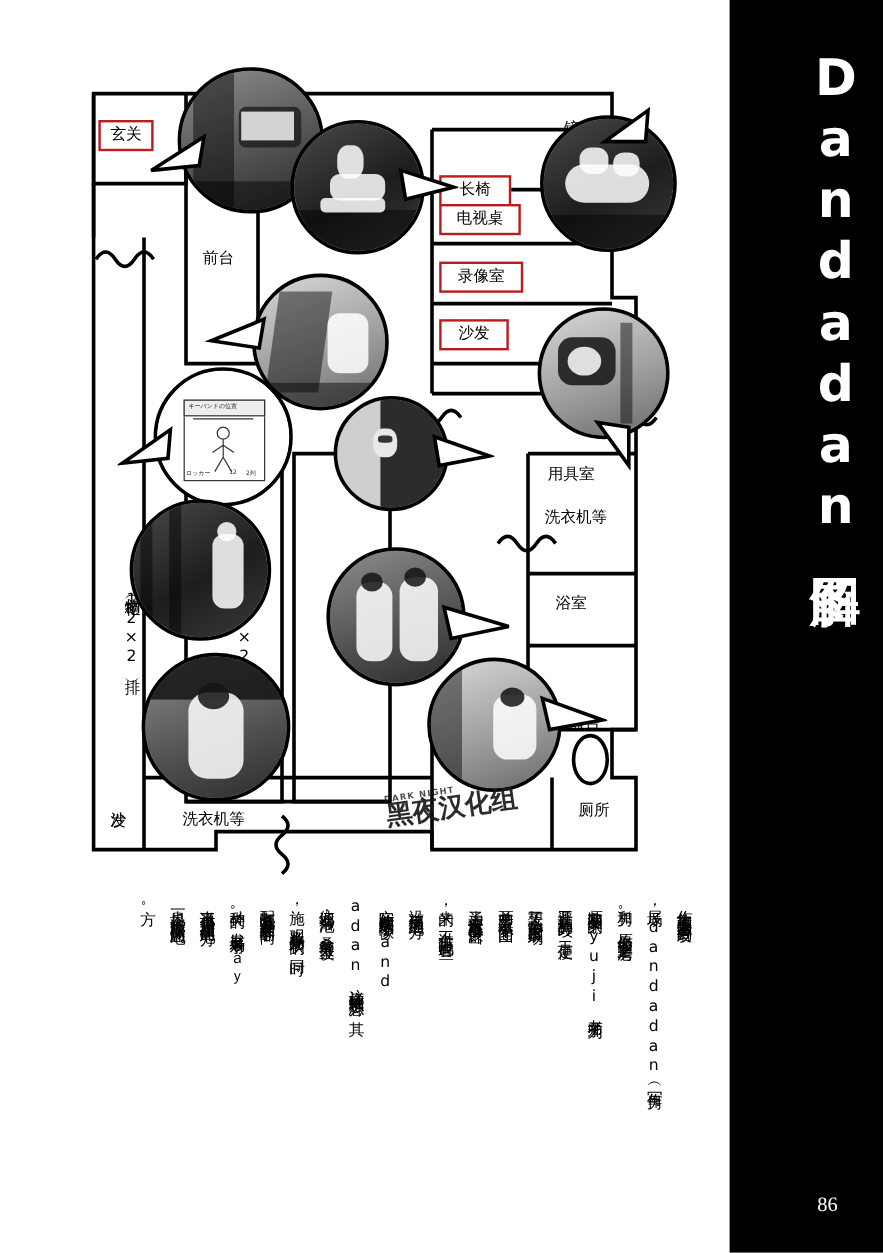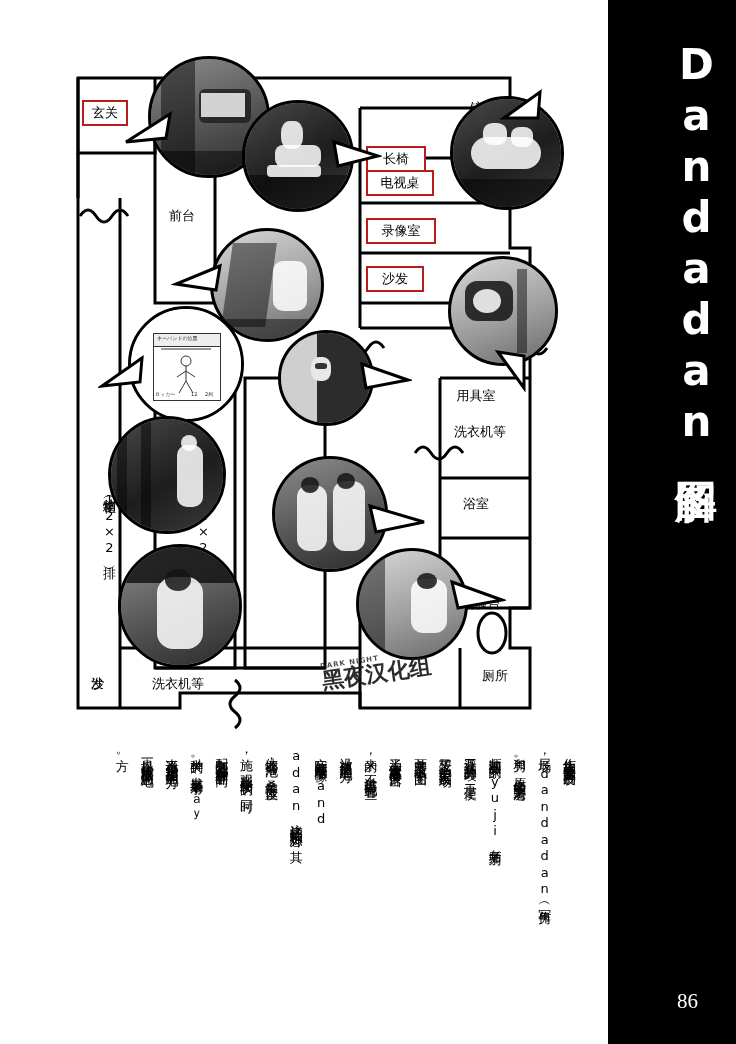--- a/index.html
+++ b/index.html
@@ -41,21 +41,21 @@
     writing-mode: vertical-rl;
     text-orientation: upright;
     font-family: "DejaVu Sans", "Liberation Sans", sans-serif;
     height: 620px;
   }
   .page-number {
     position: absolute;
     right: 38px;
     bottom: 30px;
     color: #fff;
-    font-size: 21px;
+    font-size: 17px;
     font-family: "Liberation Serif", serif;
   }
 
   
   .map {
     position: absolute;
     left: 60px;
     top: 48px;
     width: 520px;
     height: 690px;

